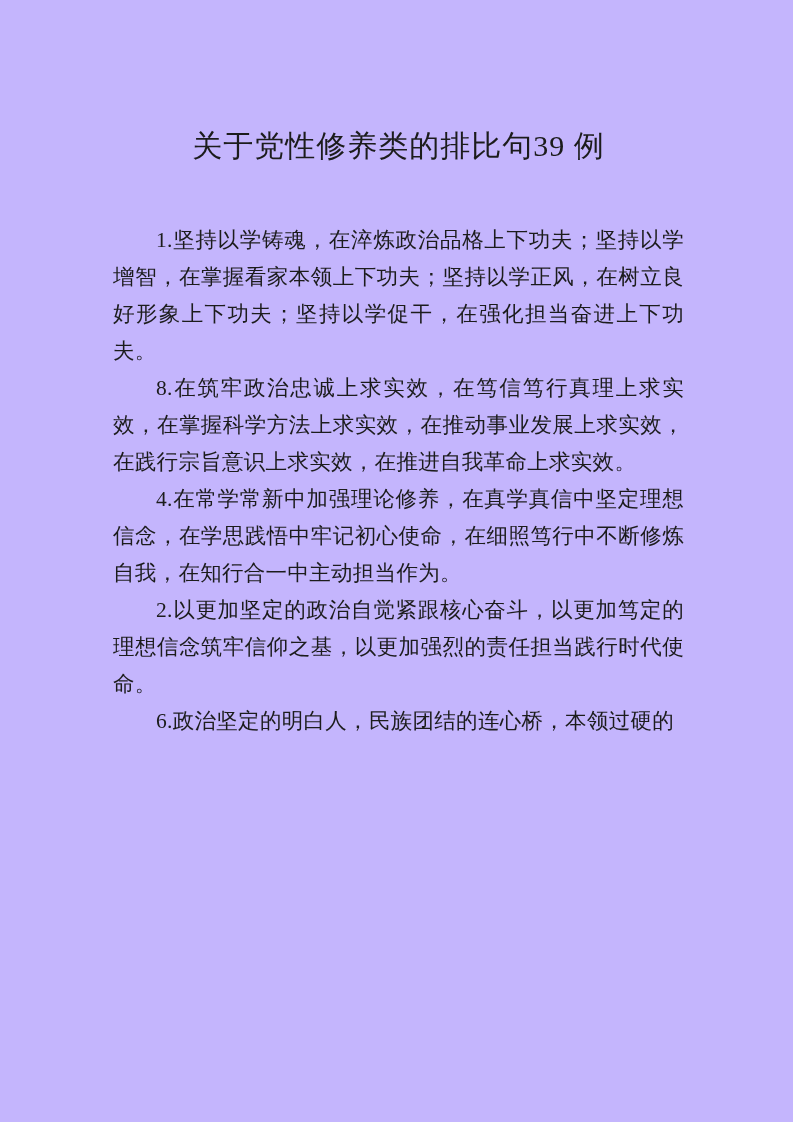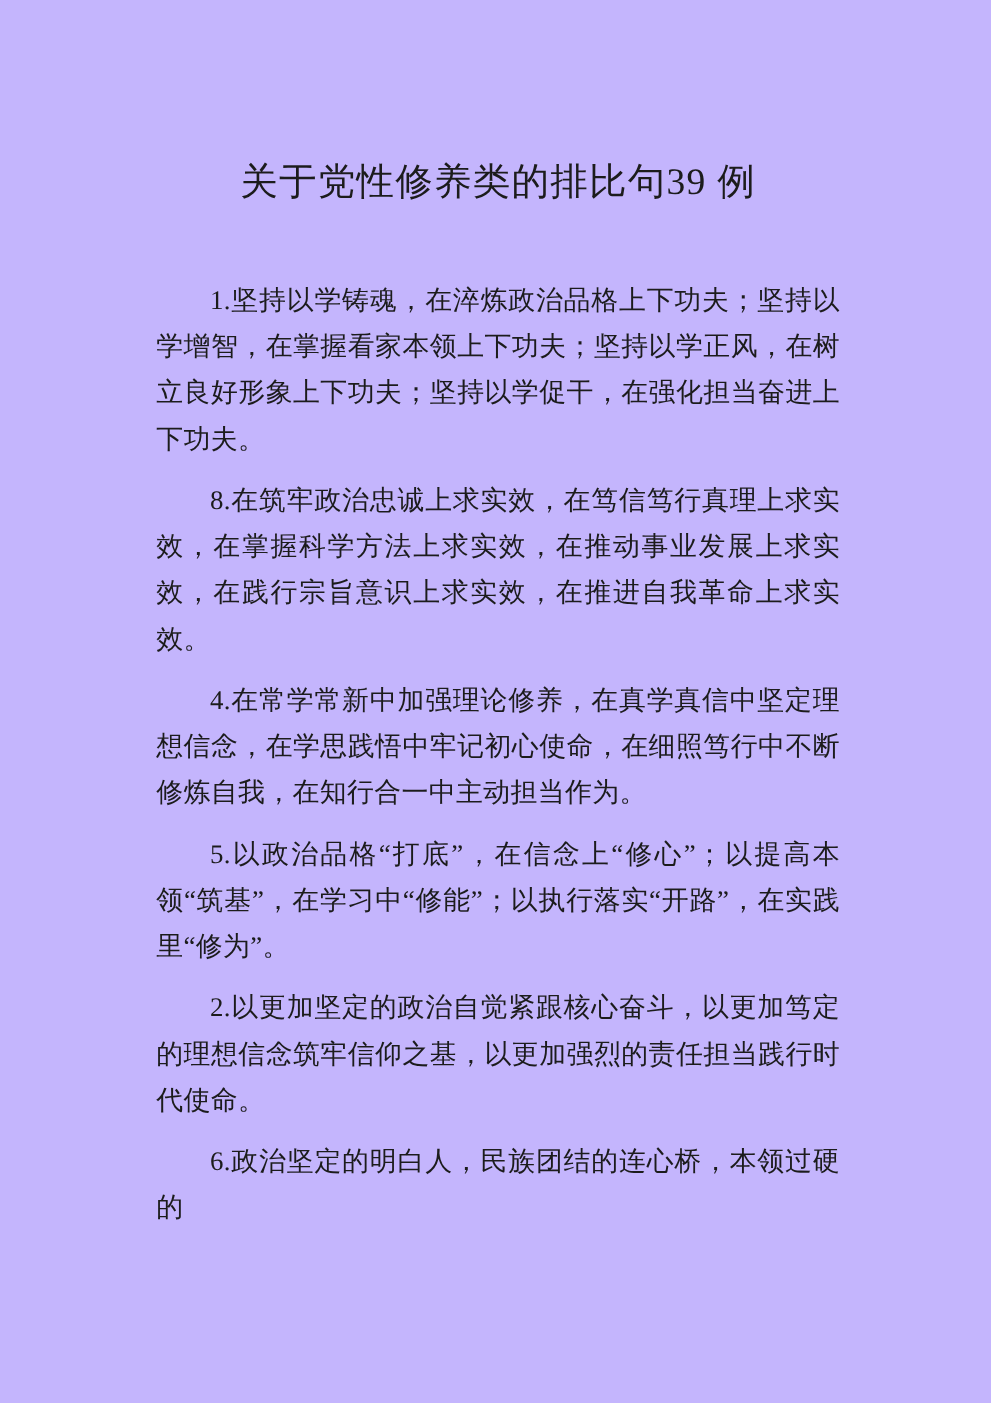--- a/index.html
+++ b/index.html
@@ -21,21 +21,21 @@
   .doc-title {
     margin: 0 0 54px 0;
     font-size: 30px;
     font-weight: normal;
     line-height: 44px;
     text-align: center;
     letter-spacing: 1px;
     white-space: nowrap;
   }
   .doc-body p {
-    margin: 12px;
+    margin: 0;
     font-size: 21.5px;
     line-height: 37px;
     text-align: justify;
     text-justify: inter-ideograph;
     text-align-last: left;
     text-indent: 2em;
     letter-spacing: 0.3px;
     word-break: normal;
     overflow-wrap: break-word;
     font-family: Liberation Serif, serif;
@@ -43,17 +43,16 @@
 </style>
 </head>
 <body>
 
 <div class="page">
   <h1 class="doc-title">关于党性修养类的排比句39 例</h1>
   <div class="doc-body">
       <p>1.坚持以学铸魂，在淬炼政治品格上下功夫；坚持以学增智，在掌握看家本领上下功夫；坚持以学正风，在树立良好形象上下功夫；坚持以学促干，在强化担当奋进上下功夫。</p>
       <p>8.在筑牢政治忠诚上求实效，在笃信笃行真理上求实效，在掌握科学方法上求实效，在推动事业发展上求实效，在践行宗旨意识上求实效，在推进自我革命上求实效。</p>
       <p>4.在常学常新中加强理论修养，在真学真信中坚定理想信念，在学思践悟中牢记初心使命，在细照笃行中不断修炼自我，在知行合一中主动担当作为。</p>
-      <p>5.以政治品格“打底”，在信念上“修心”；以提高本领“筑基”，在学习中“修能”；以执行落实“开路”，在实践里“修为”。</p>
       <p>2.以更加坚定的政治自觉紧跟核心奋斗，以更加笃定的理想信念筑牢信仰之基，以更加强烈的责任担当践行时代使命。</p>
       <p>6.政治坚定的明白人，民族团结的连心桥，本领过硬的</p>
     </div>
 </div>
 
 </body></html>

